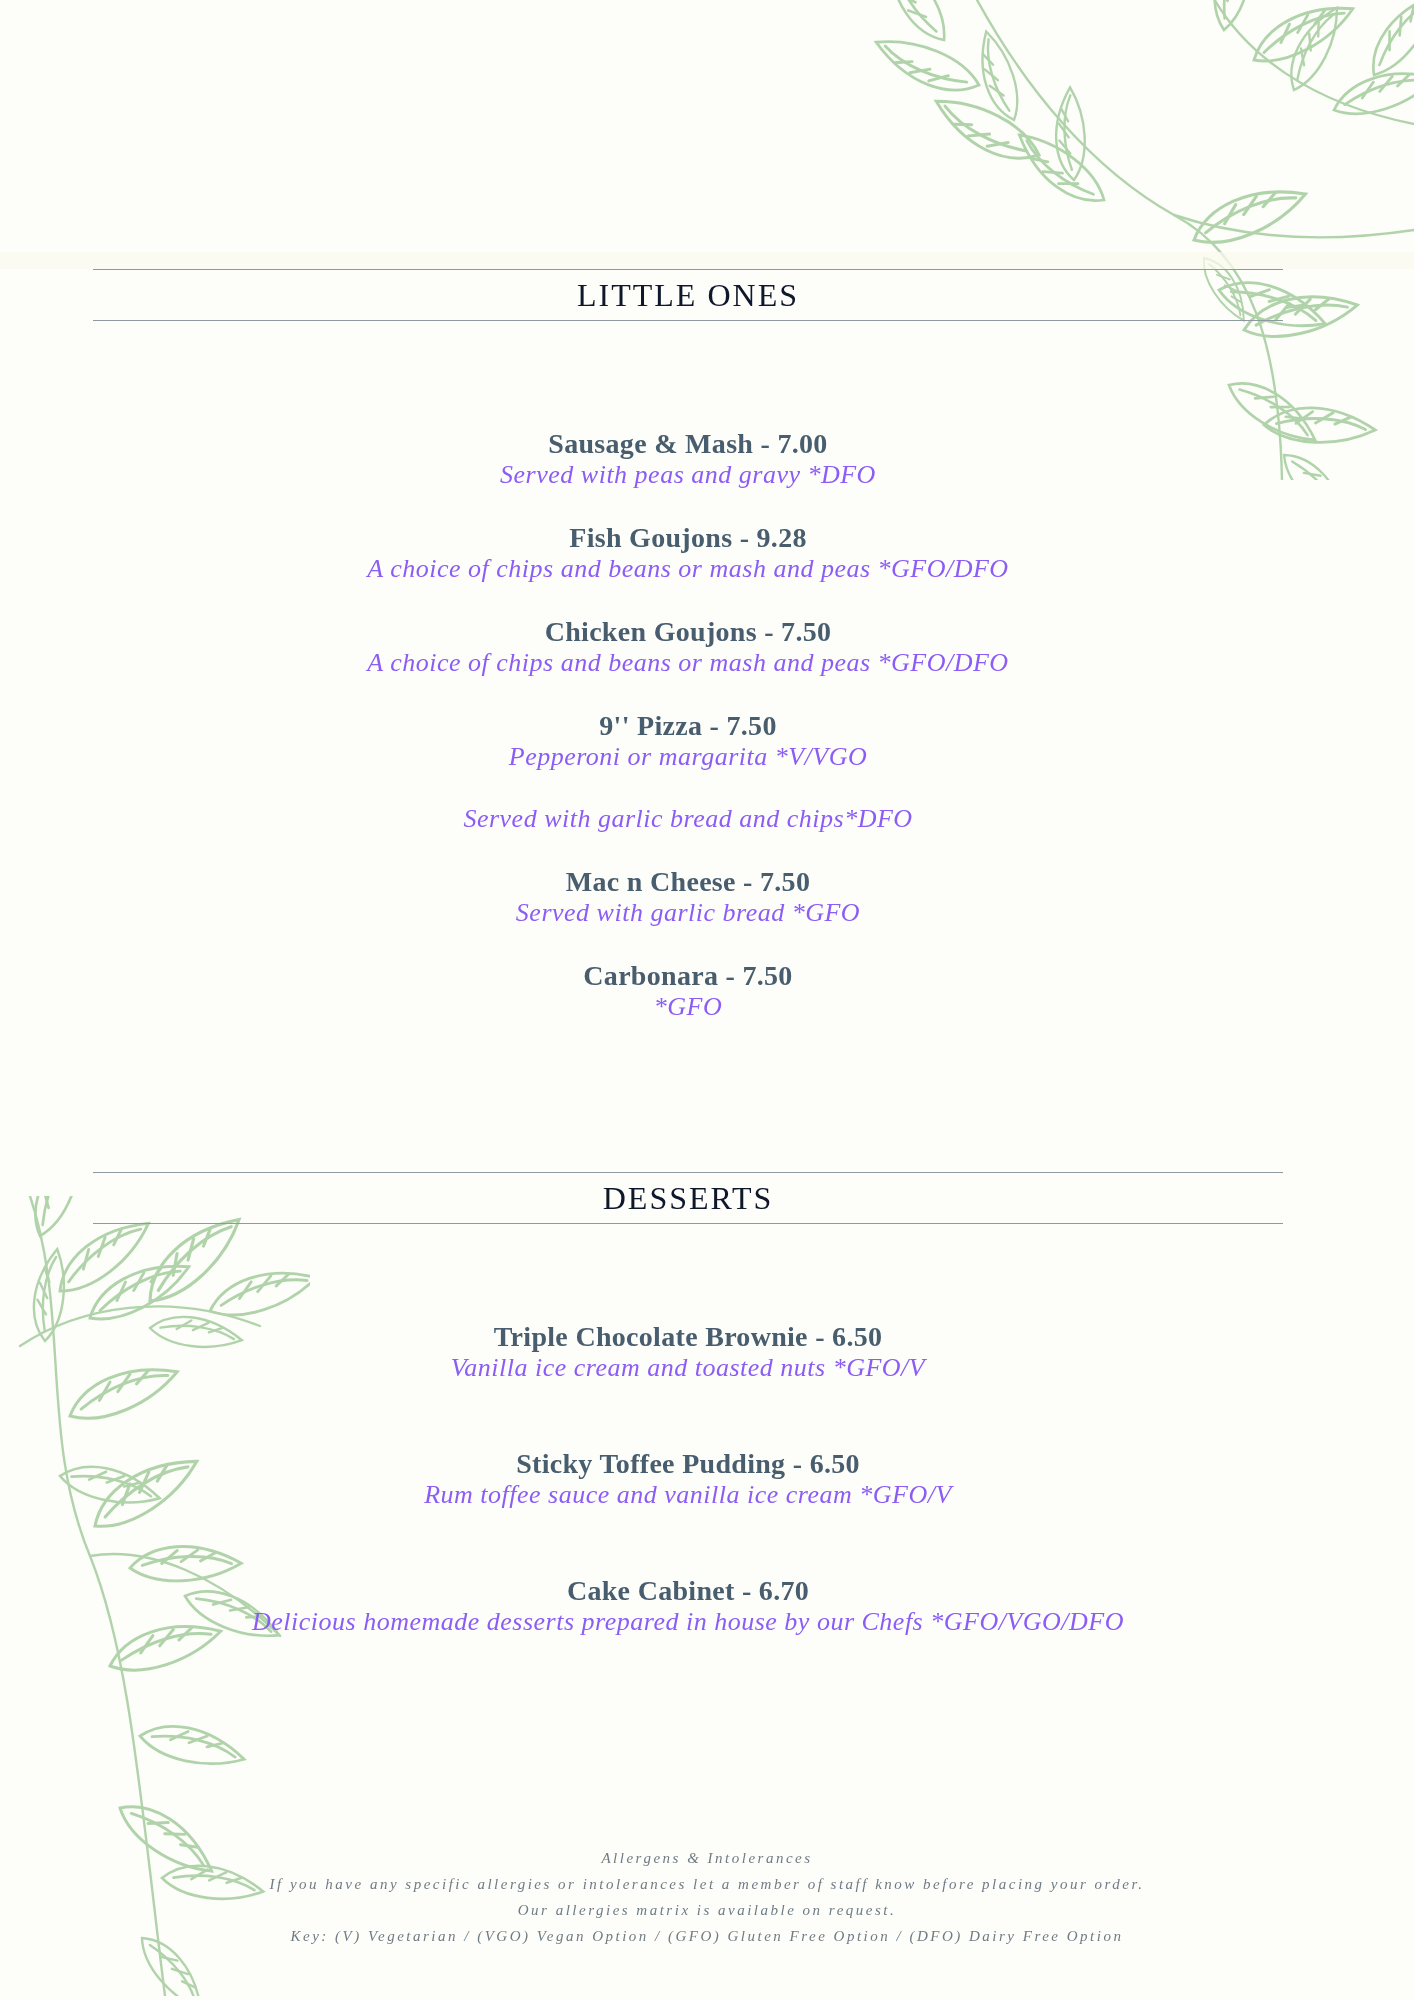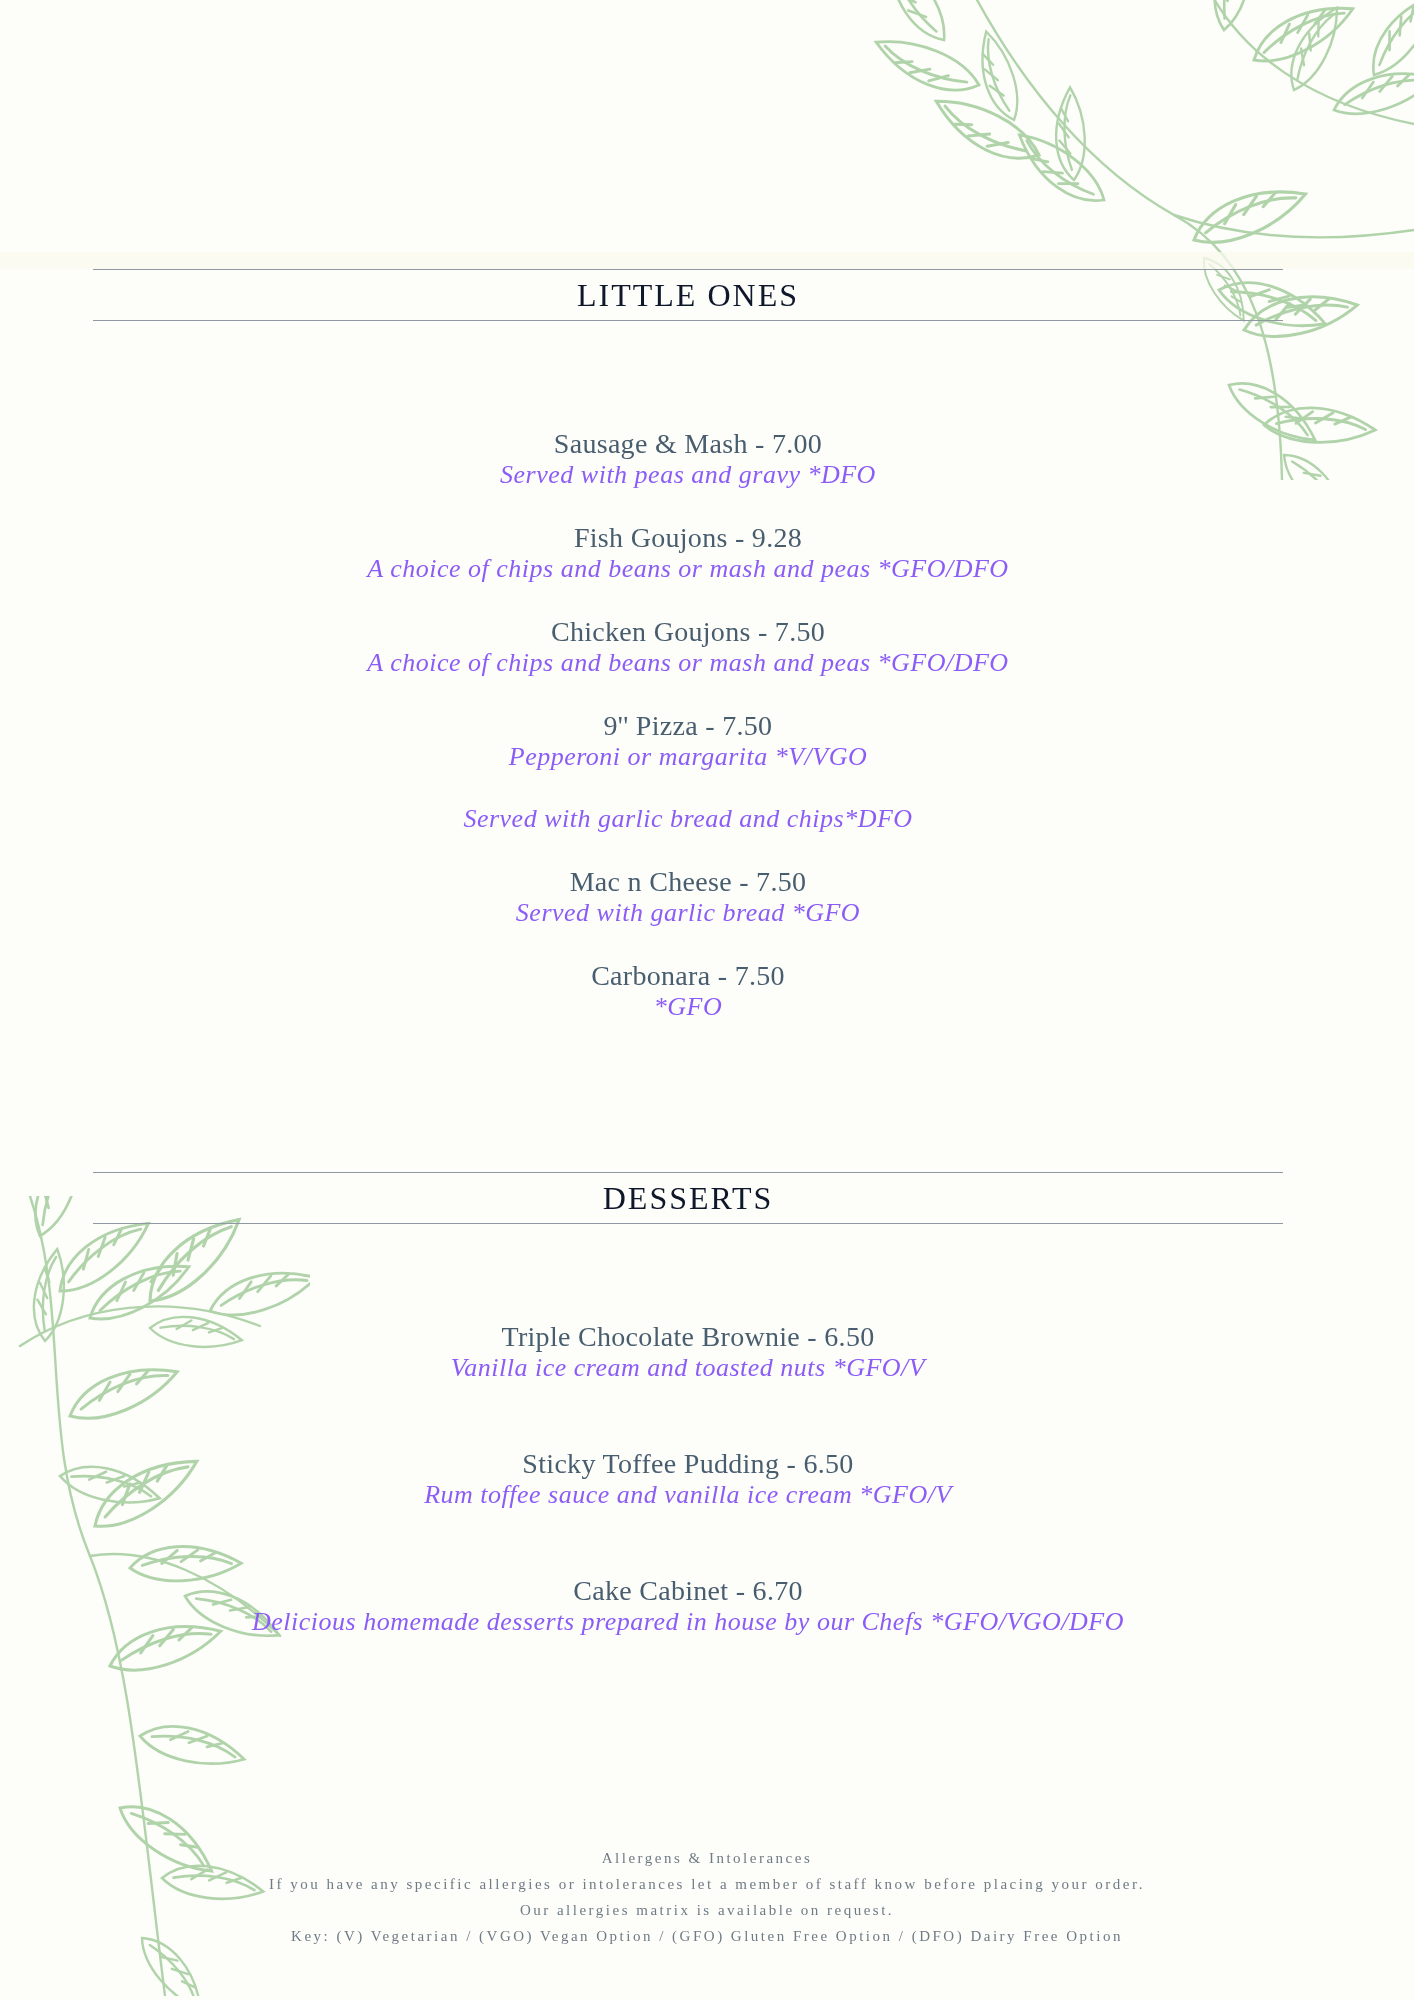--- a/index.html
+++ b/index.html
@@ -30,31 +30,31 @@
   .section-title{
     font-size:32px;line-height:32px;
     letter-spacing:2px;
     color:#0f172a;font-weight:400;
   }
   .items{margin-top:107px;}
   .section-desserts .items{margin-top:97px;}
   .menu-item{margin-bottom:32px;}
   .section-desserts .menu-item{margin-bottom:65px;}
   .item-title{
-    font-size:28px;line-height:32px;font-weight:400;
+    font-size:28px;line-height:32px;font-weight:700;
     letter-spacing:.3px;color:#485d6e;
   }
   .item-desc{
     font-size:26px;line-height:30px;font-style:italic;
     letter-spacing:.5px;color:#8b5cf6;
   }
   
   .footer{
     position:absolute;left:0;top:1845px;width:1414px;z-index:2;
-    text-align:center;color:#6f7b85;
+    text-align:center;font-style:italic;color:#6f7b85;
     font-size:15px;line-height:26px;letter-spacing:2.5px;
   }
 </style>
 </head>
 <body>
 
 <div class="page">
 
   <div class="ornament tr">
     <svg width="640" height="480" viewBox="0 0 640 480">

